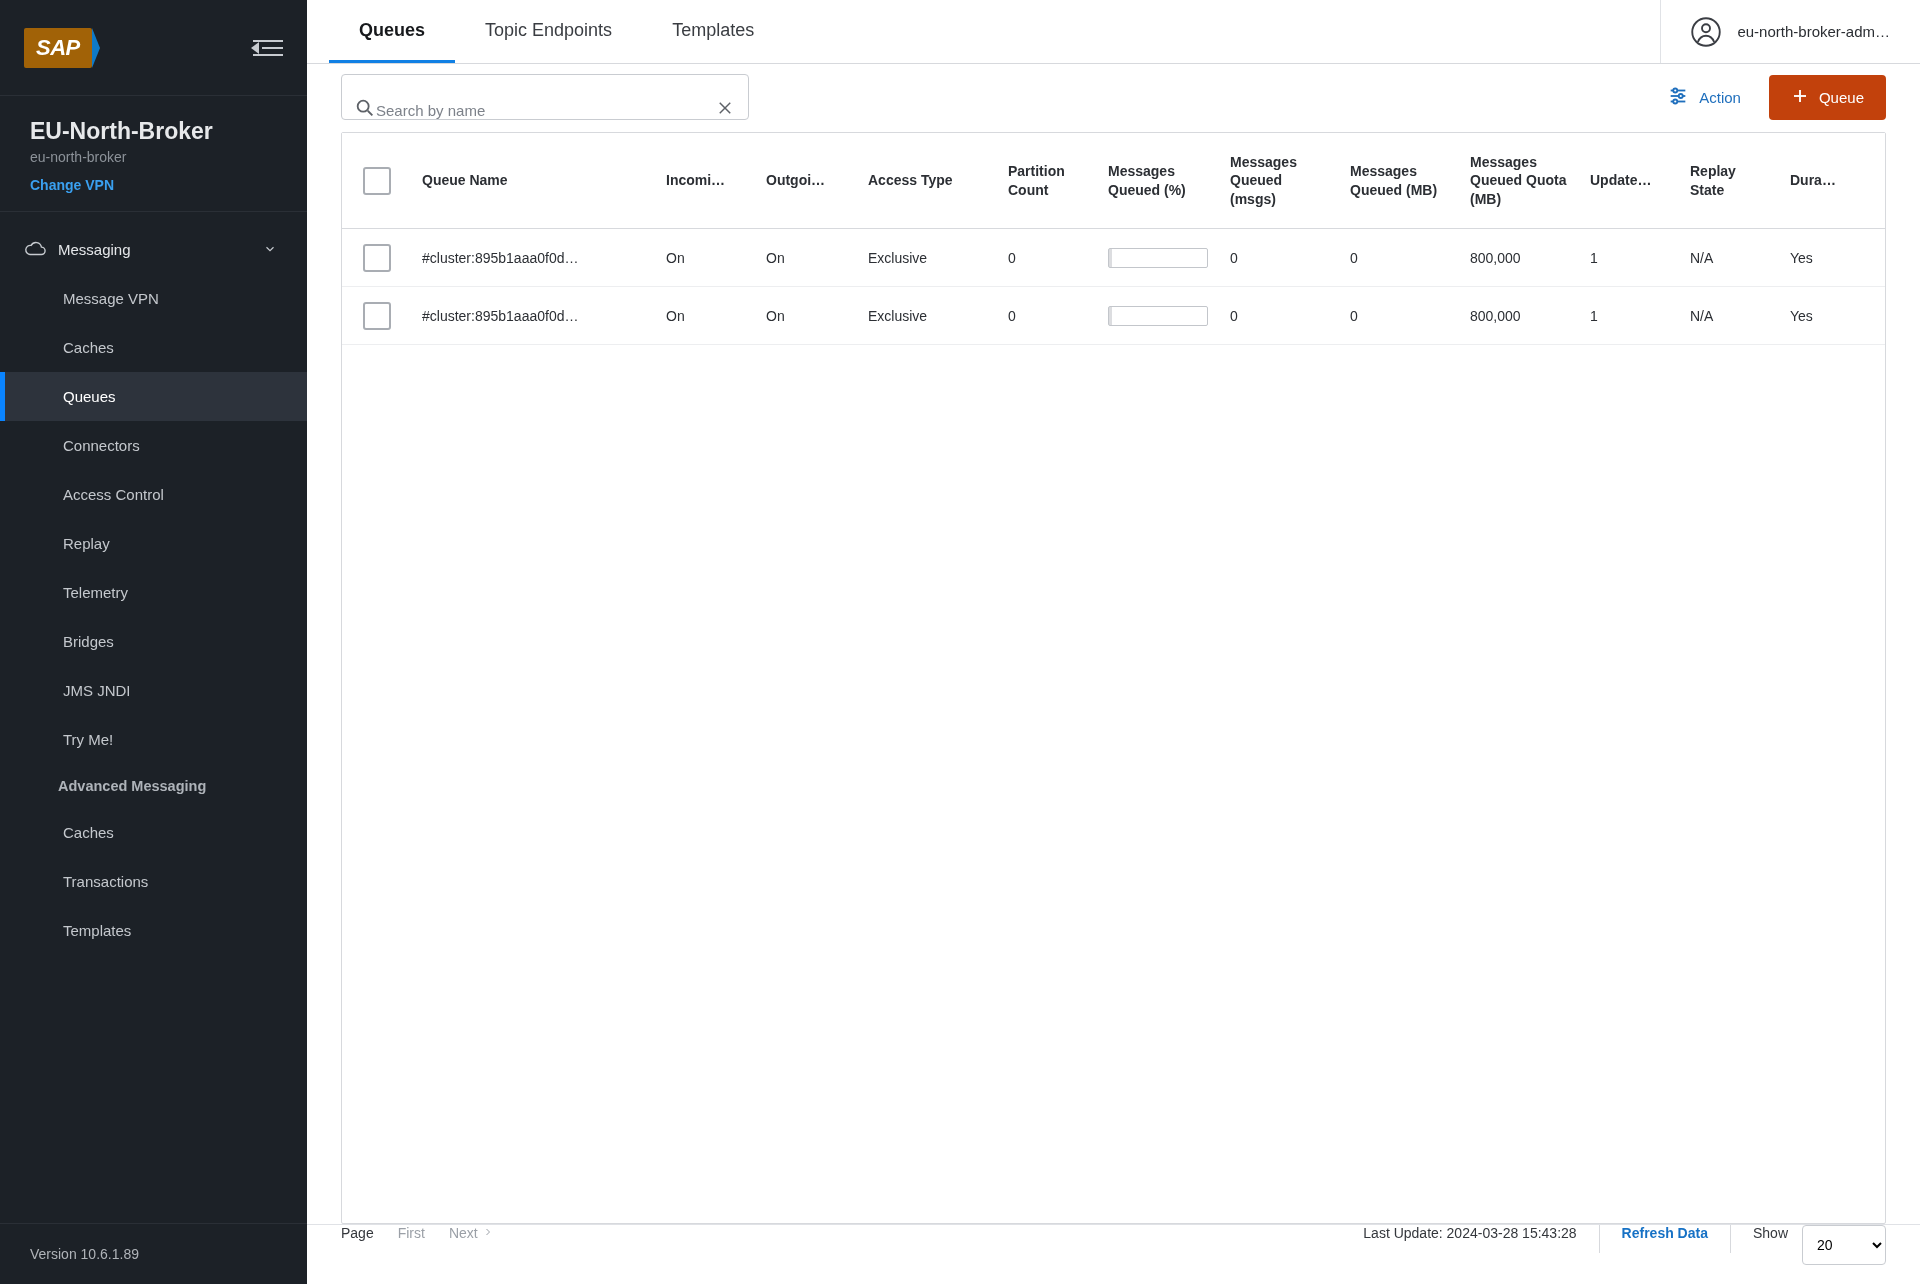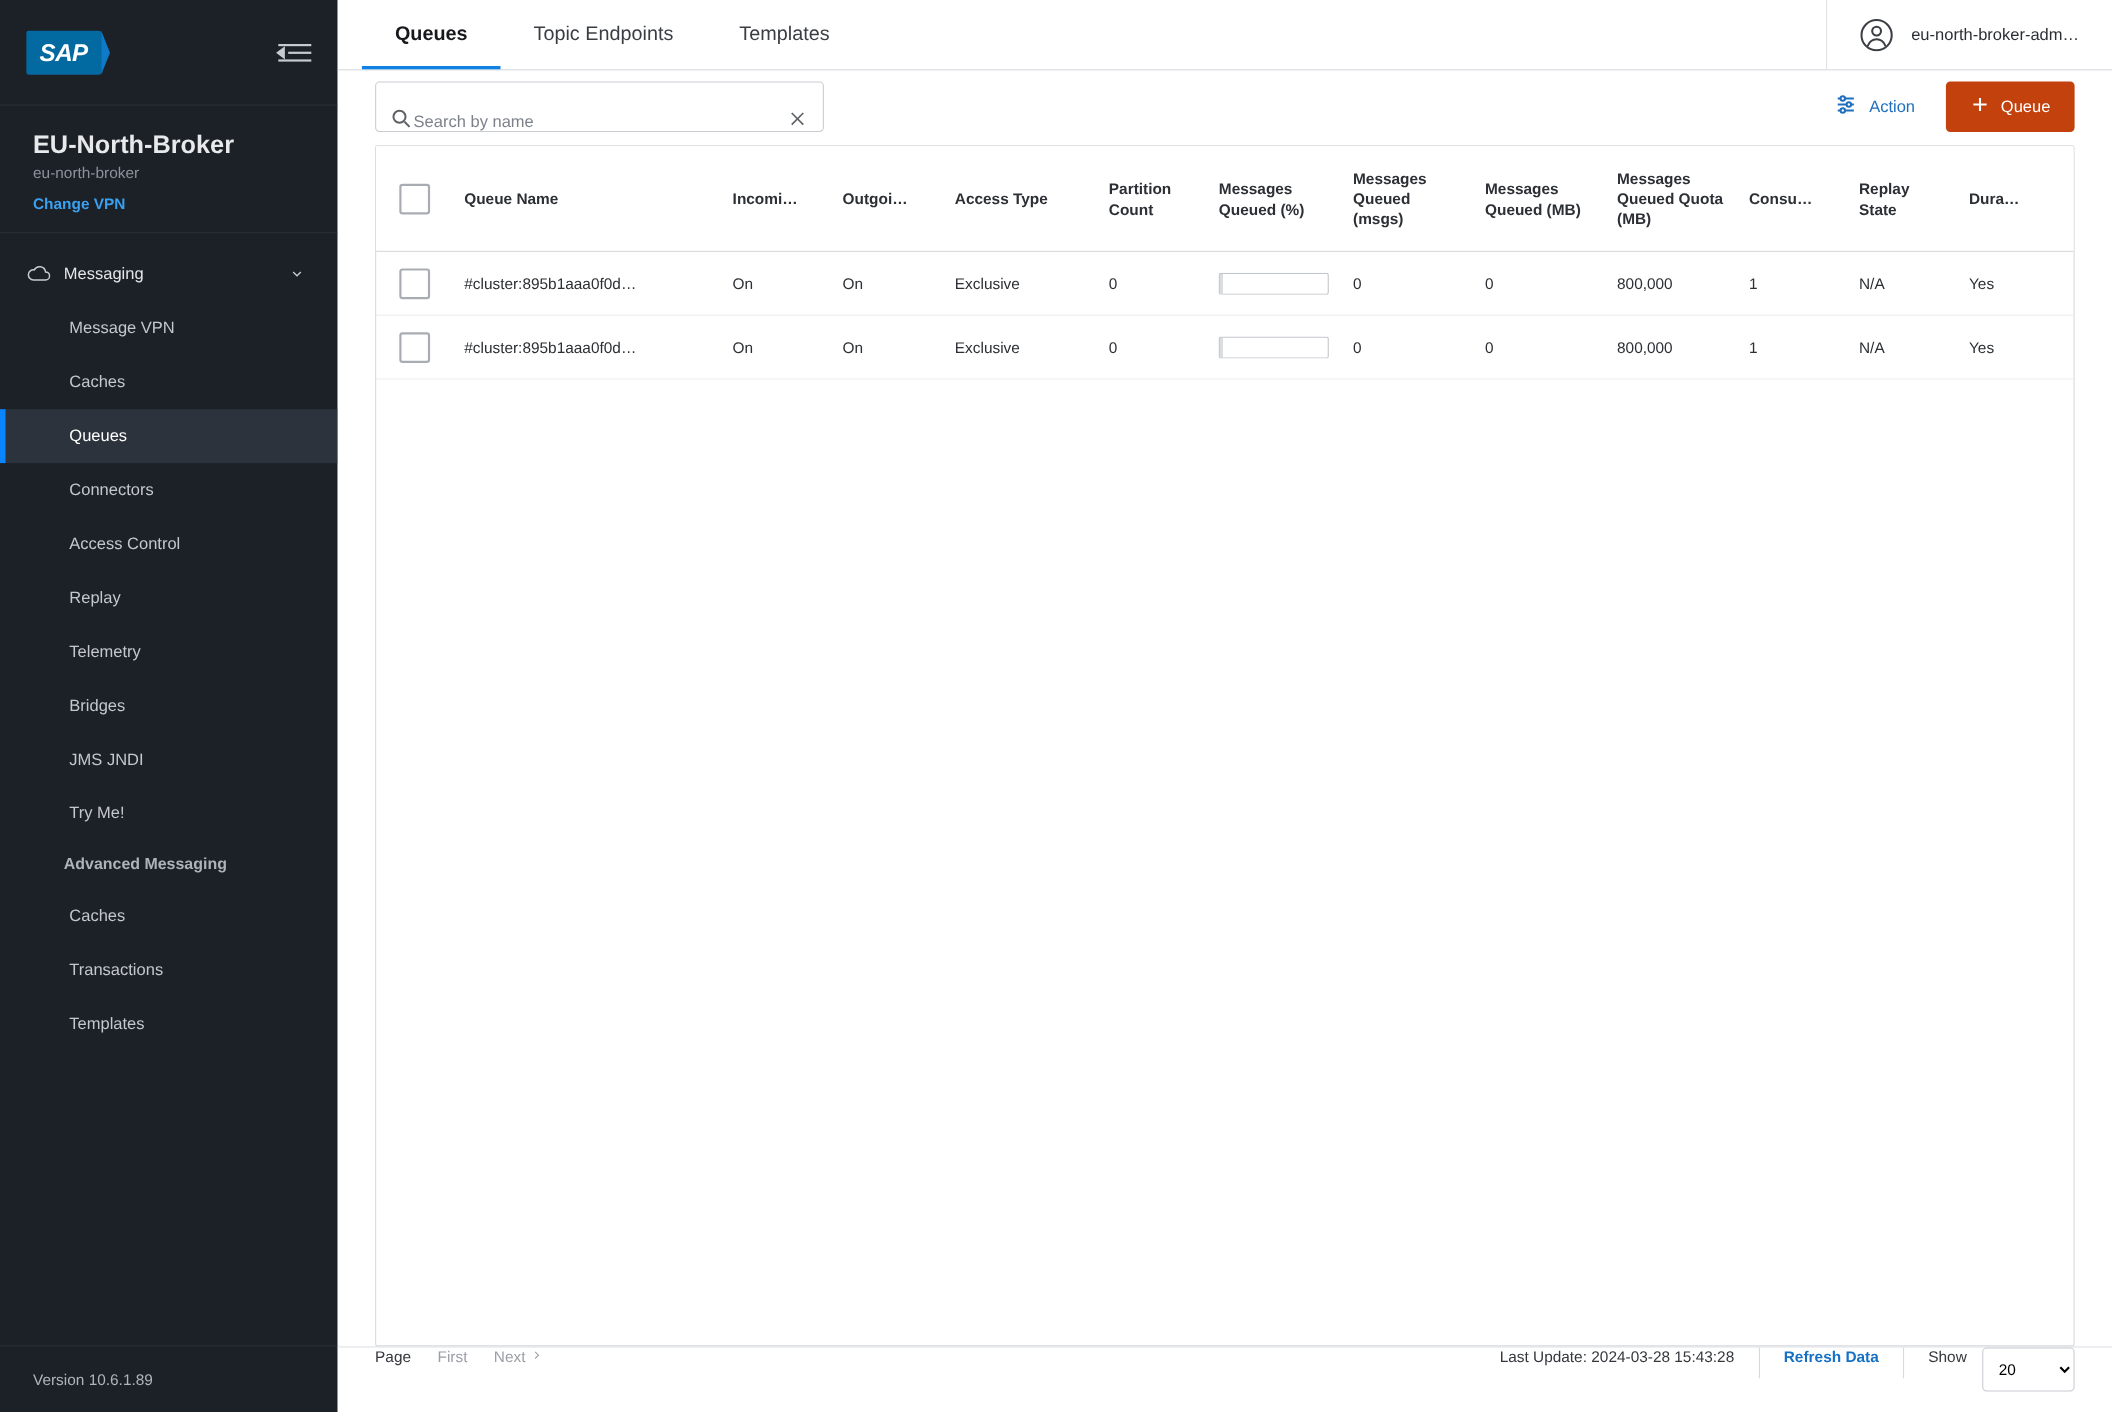--- a/index.html
+++ b/index.html
@@ -6,21 +6,21 @@
 html, body { width: 1920px; height: 1284px; overflow: hidden; background: #fff; }
 body { transform-origin: 0 0; }
 
 
 .app { display: flex; width: 100%; height: 100%; }
 
 
 .sidebar { width: 307px; background: #1c2127; color: #d0d3d6; display: flex; flex-direction: column; flex-shrink: 0; }
 .sidebar-top { height: 96px; display: flex; align-items: center; justify-content: space-between; padding: 0 24px; border-bottom: 1px solid #2a2f36; }
 .logo-wrap { display: flex; align-items: center; }
-.logo-badge { background: #0369a1; color: #fff; font-weight: 800; font-style: italic; height: 40px; padding: 0 12px; display: flex; align-items: center; font-size: 22px; border-radius: 2px; letter-spacing: -0.5px; position: relative; }
+.logo-badge { background: #a16207; color: #fff; font-weight: 800; font-style: italic; height: 40px; padding: 0 12px; display: flex; align-items: center; font-size: 22px; border-radius: 2px; letter-spacing: -0.5px; position: relative; }
 .logo-badge::after { content:""; position:absolute; right:-8px; top:0; width:0; height:0; border-left:8px solid #0f7ac7; border-top:20px solid transparent; border-bottom:20px solid transparent; }
 .collapse-icon { width: 30px; display:flex; flex-direction:column; gap:5px; cursor:pointer; position:relative; }
 .collapse-icon span { display:block; height:2px; background:#c7cbd0; }
 .collapse-icon span:nth-child(1){ width:70%; align-self:flex-end;}
 .collapse-icon span:nth-child(2){ width:100%;}
 .collapse-icon span:nth-child(3){ width:70%; align-self:flex-end;}
 .collapse-arrow { position:absolute; left:-2px; top:50%; transform:translateY(-50%); width:0;height:0;border-right:8px solid #c7cbd0;border-top:6px solid transparent;border-bottom:6px solid transparent;}
 
 .broker-block { padding: 22px 30px 18px 30px; border-bottom: 1px solid #2a2f36; }
 .broker-title { font-size: 23px; font-weight: 600; color: #e7e9eb; }
@@ -251,21 +251,21 @@
           </div>
         <div class="hcell col-name">Queue Name</div>
         <div class="hcell col-in">Incomi…</div>
         <div class="hcell col-out">Outgoi…</div>
         <div class="hcell col-acc">Access Type</div>
         <div class="hcell col-part">Partition Count</div>
         <div class="hcell col-pct">Messages Queued (%)</div>
         <div class="hcell col-msgs">Messages Queued (msgs)</div>
         <div class="hcell col-mb">Messages Queued (MB)</div>
         <div class="hcell col-quota">Messages Queued Quota (MB)</div>
-        <div class="hcell col-cons">Consu…</div>
+        <div class="hcell col-cons">Update…</div>
         <div class="hcell col-replay">Replay State</div>
         <div class="hcell col-dur">Dura…</div>
       </div>
       <div class="tbody">
 
         <div class="trow">
           <div class="chk-col">
               <div class="chkbox"></div>
             </div>
           <div class="cell col-name">#cluster:895b1aaa0f0d…</div>

